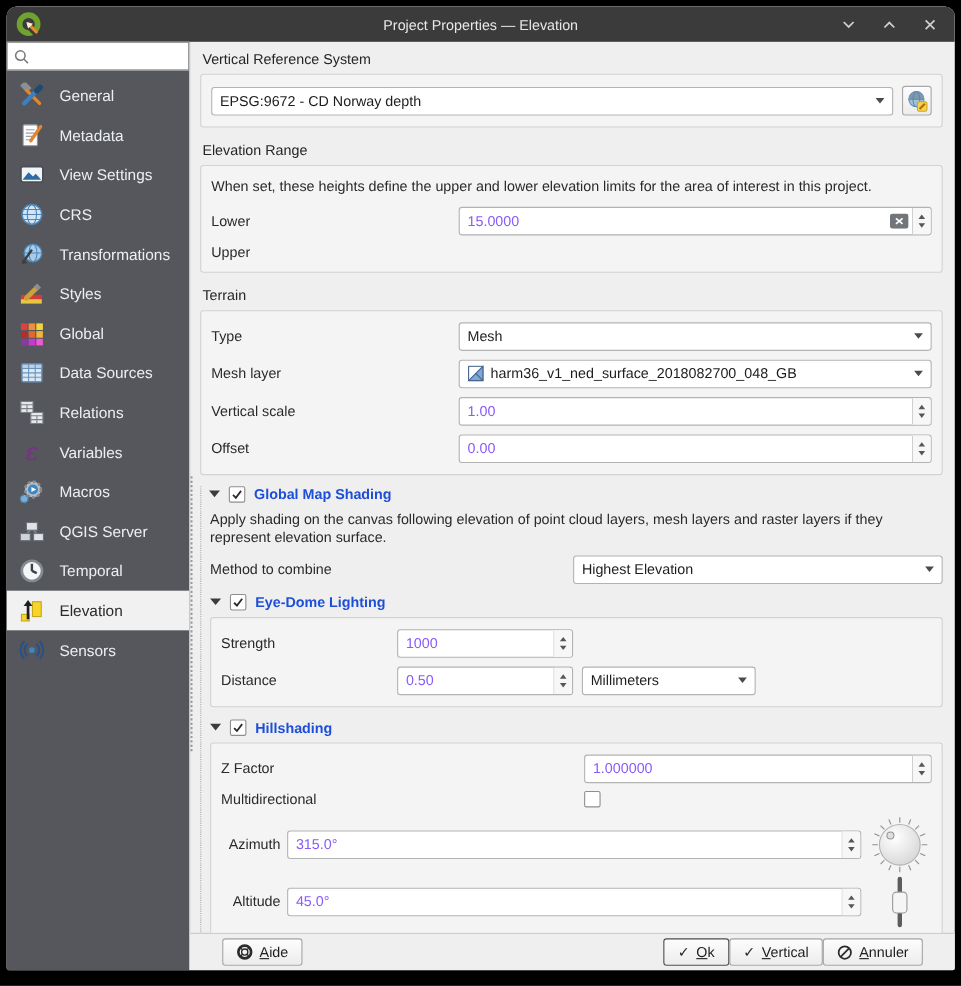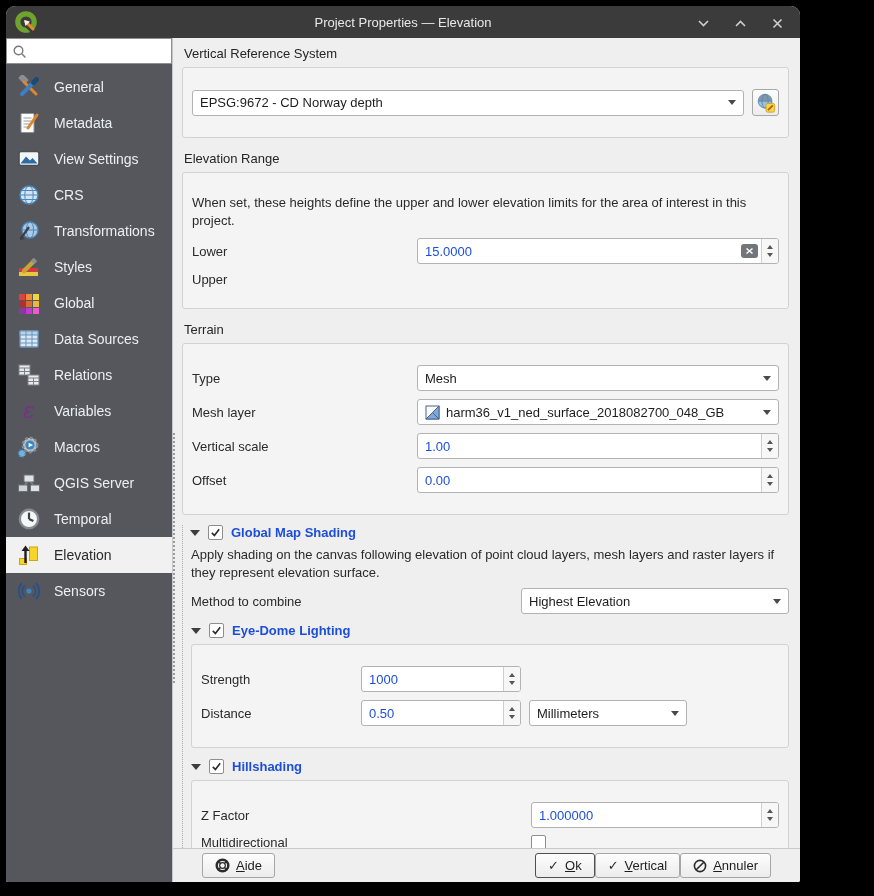--- a/index.html
+++ b/index.html
@@ -1,17 +1,17 @@
 <!DOCTYPE html>
 <html><head>
 <meta charset="utf-8">
 <style>
   * { box-sizing: border-box; margin: 0; padding: 0; }
   html,body { width:874px; height:896px; background:#000; font-family:"Liberation Sans", sans-serif; }
-  .window { position:absolute; left:6px; top:6px; width:794px; height:876px;
+  .window { position:absolute; left:6px; top:6px; width:862px; height:876px;
     background:#efefef; border-radius:9px 9px 2px 2px; overflow:hidden;
     display:flex; flex-direction:column; }
 
   
   .titlebar { height:32px; background:#3b3b3b; flex:0 0 32px; position:relative;
     display:flex; align-items:center; }
   .titlebar .logo { width:25px; height:25px; margin-left:8px; }
   .title-text { position:absolute; left:0; right:0; text-align:center;
     color:#e8e8e8; font-size:13px; }
   .win-controls { margin-left:auto; display:flex; gap:24px; padding-right:16px; z-index:2; }
@@ -31,35 +31,35 @@
     color:#eceff1; font-size:14px; cursor:default; }
   .side-item.selected { background:#f1f1f1; color:#2a2a2a; }
   .sicon { width:24px; height:24px; flex:0 0 24px; }
 
   
   .rightcol { flex:1; display:flex; flex-direction:column; min-width:0; border-left:1px solid #c6c6c6; }
   .scroll { flex:1; padding:4px 11px 0 9px; overflow:hidden; position:relative; }
   .splitter-handle { position:absolute; left:0; top:395px; height:250px; border-left:2px dotted #9a9a9a; }
   .sec-title { font-size:13px; font-weight:normal; color:#252525; margin:4px 0 6px 2px; }
   .sec-title.mt { margin-top:13px; }
-  .frame { border:1px solid #d2d2d2; border-radius:3px; background:#f4f4f4; padding:21px 9px; }
+  .frame { border:1px solid #d2d2d2; border-radius:3px; background:#f4f4f4; padding:10px 9px; }
   .row { display:flex; align-items:center; }
   .row + .row { margin-top:8px; }
   .lbl { font-size:13px; color:#2a2a2a; white-space:nowrap; }
   .desc { font-size:13px; color:#2a2a2a; line-height:1.35; }
 
   
   .combo { height:26px; background:#fff; border:1px solid #b3b3b3; border-radius:3px;
     display:flex; align-items:center; padding:0 7px; font-size:13px; color:#1d1d1d; min-width:0; }
   .combo .ctext { flex:1; overflow:hidden; white-space:nowrap; }
   .combo-arrow { width:0; height:0; border-left:4px solid transparent; border-right:4px solid transparent;
     border-top:5px solid #4a4a4a; margin-left:6px; flex:0 0 auto; }
   .spin { height:26px; background:#fff; border:1px solid #b3b3b3; border-radius:3px;
     display:flex; align-items:center; min-width:0; }
-  .spin .sval { flex:1; padding:0 7px; font-size:13px; color:#1d4ed8; white-space:nowrap; overflow:hidden; }
+  .spin .sval { flex:1; padding:0 7px; font-size:13px; color:#8b5cf6; white-space:nowrap; overflow:hidden; }
   .clear-btn { flex:0 0 auto; margin-right:3px; display:flex; }
   .spin-btns { width:17px; align-self:stretch; border-left:1px solid #cfcfcf;
     display:flex; flex-direction:column; justify-content:center; background:#f7f7f7;
     border-radius:0 2px 2px 0; }
   .arr-up { width:0; height:0; border-left:3.5px solid transparent; border-right:3.5px solid transparent;
     border-bottom:4.5px solid #565656; margin:0 auto 2px; }
   .arr-dn { width:0; height:0; border-left:3.5px solid transparent; border-right:3.5px solid transparent;
     border-top:4.5px solid #565656; margin:2px auto 0; }
   .checkbox { width:15px; height:15px; background:#fff; border:1px solid #8e8e8e; border-radius:2px;
     display:inline-flex; align-items:center; justify-content:center; flex:0 0 15px; }

